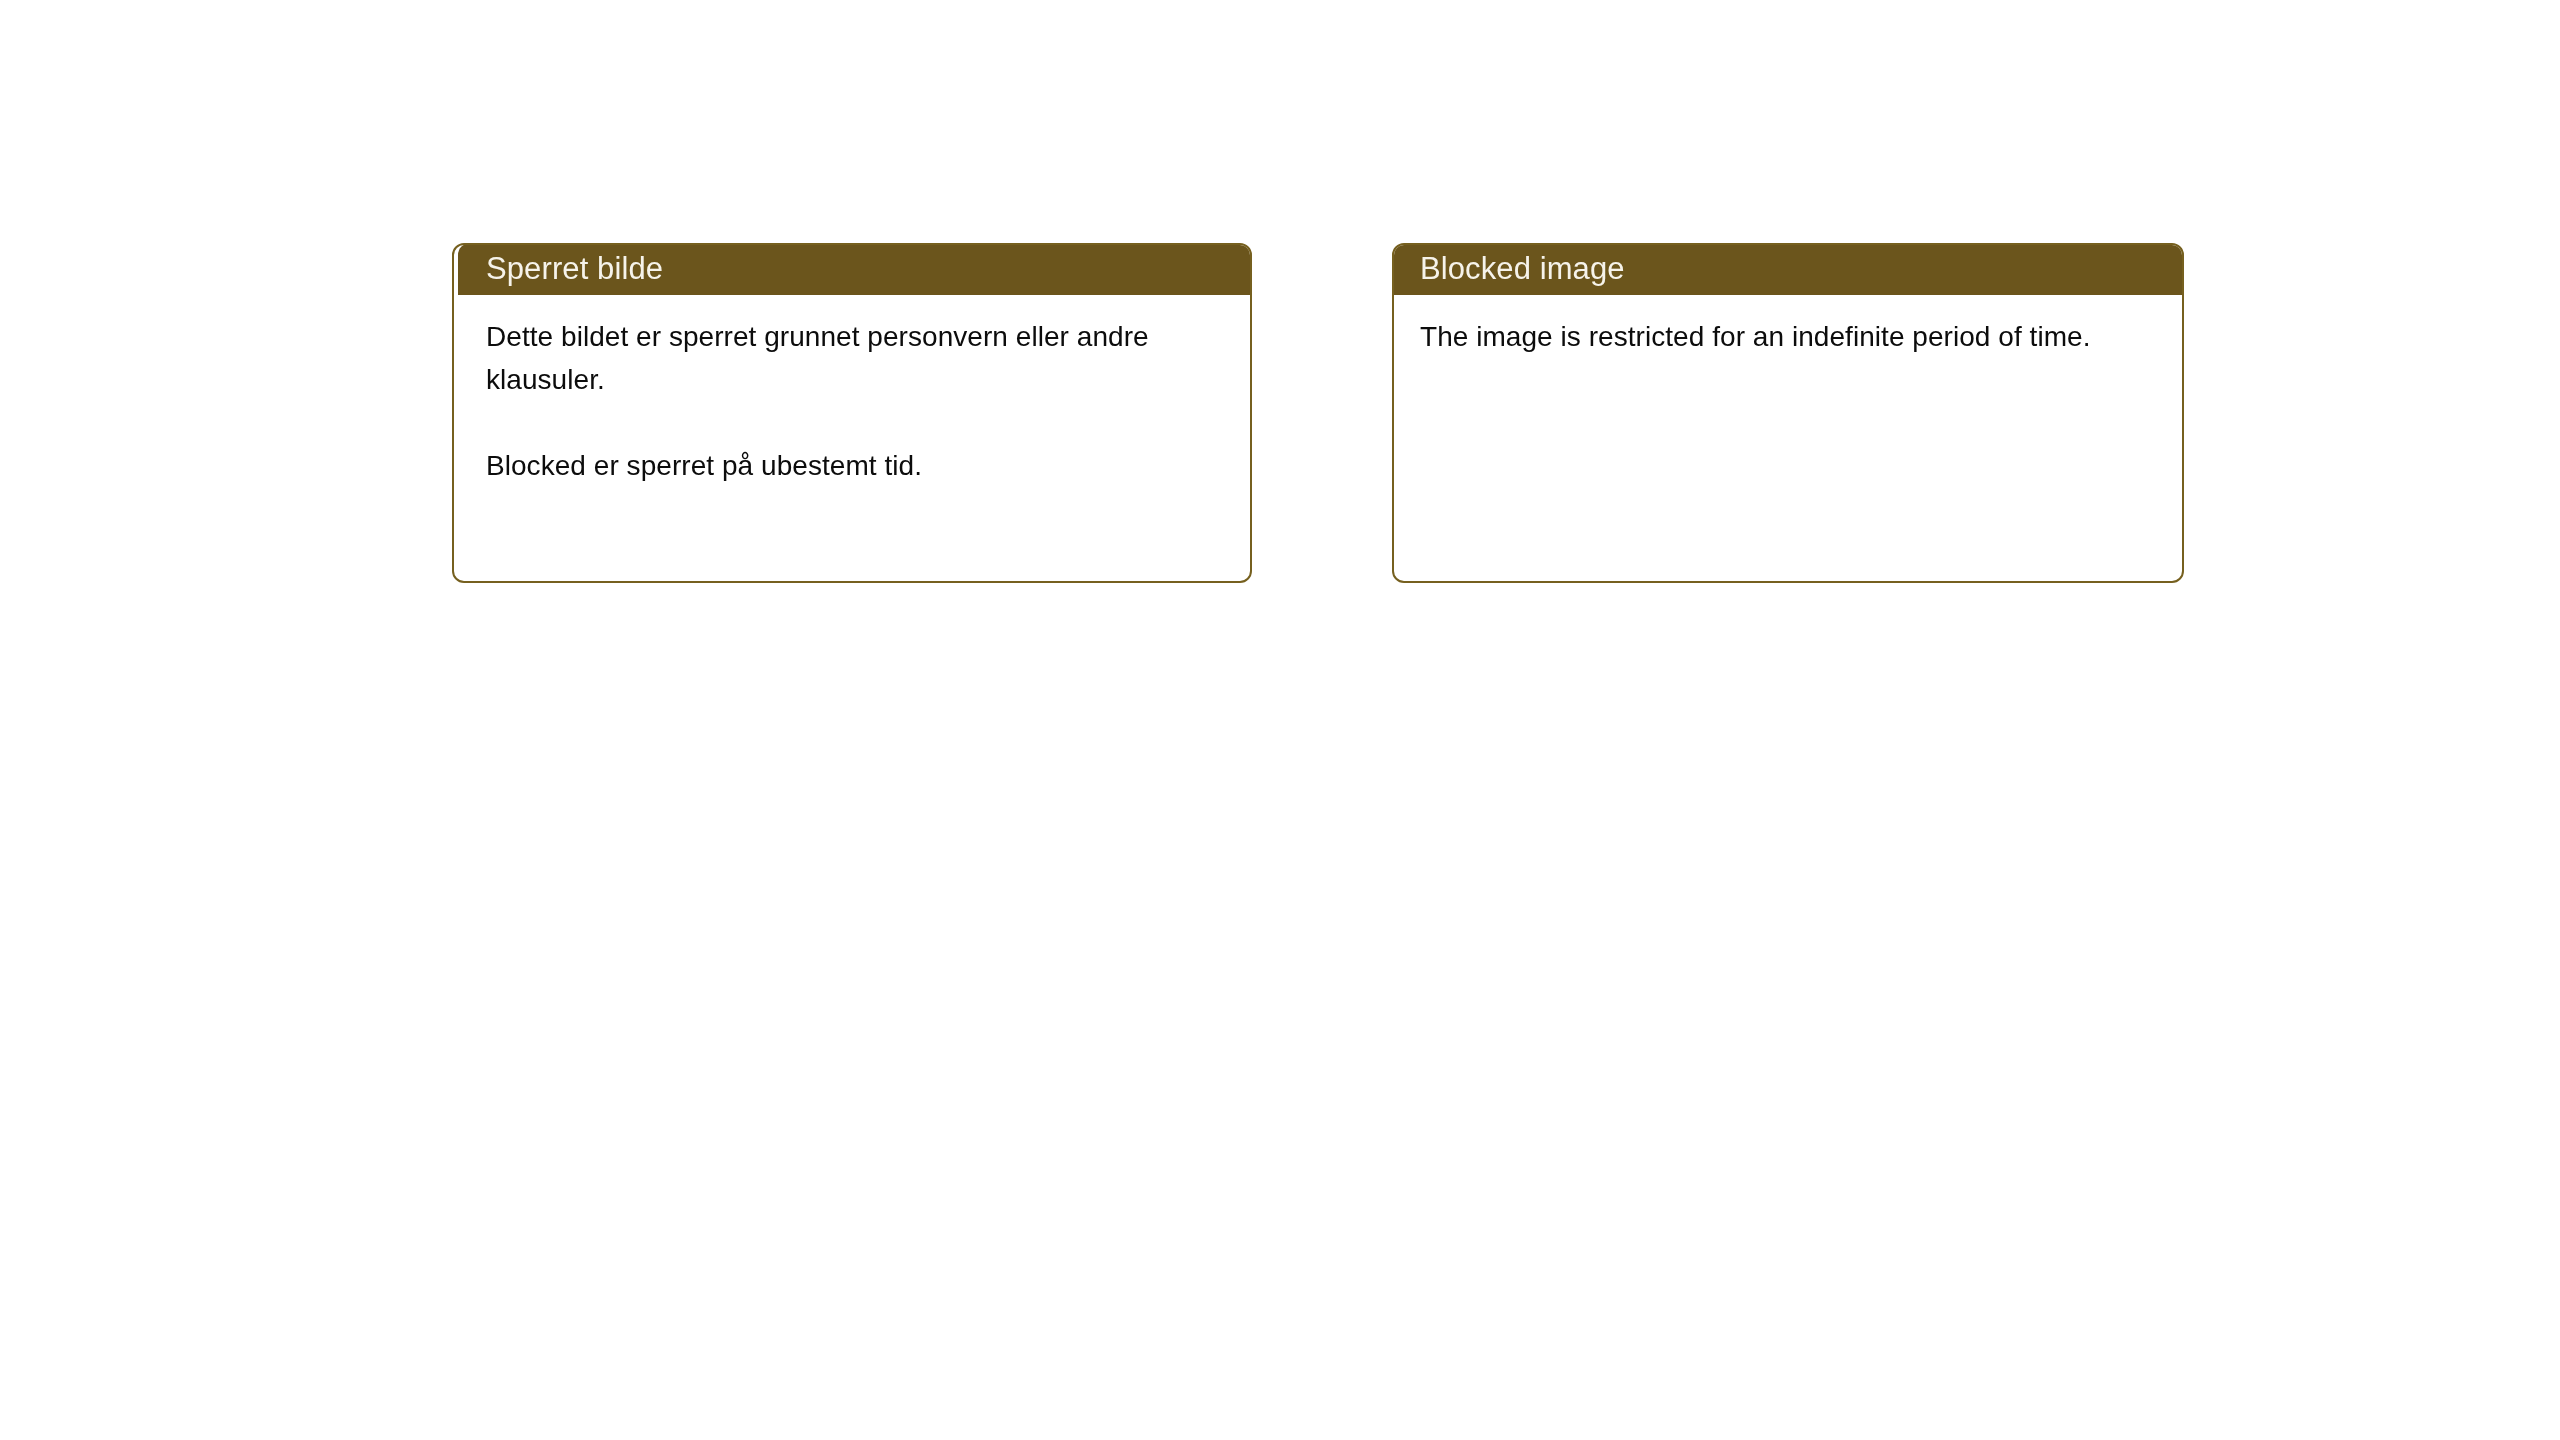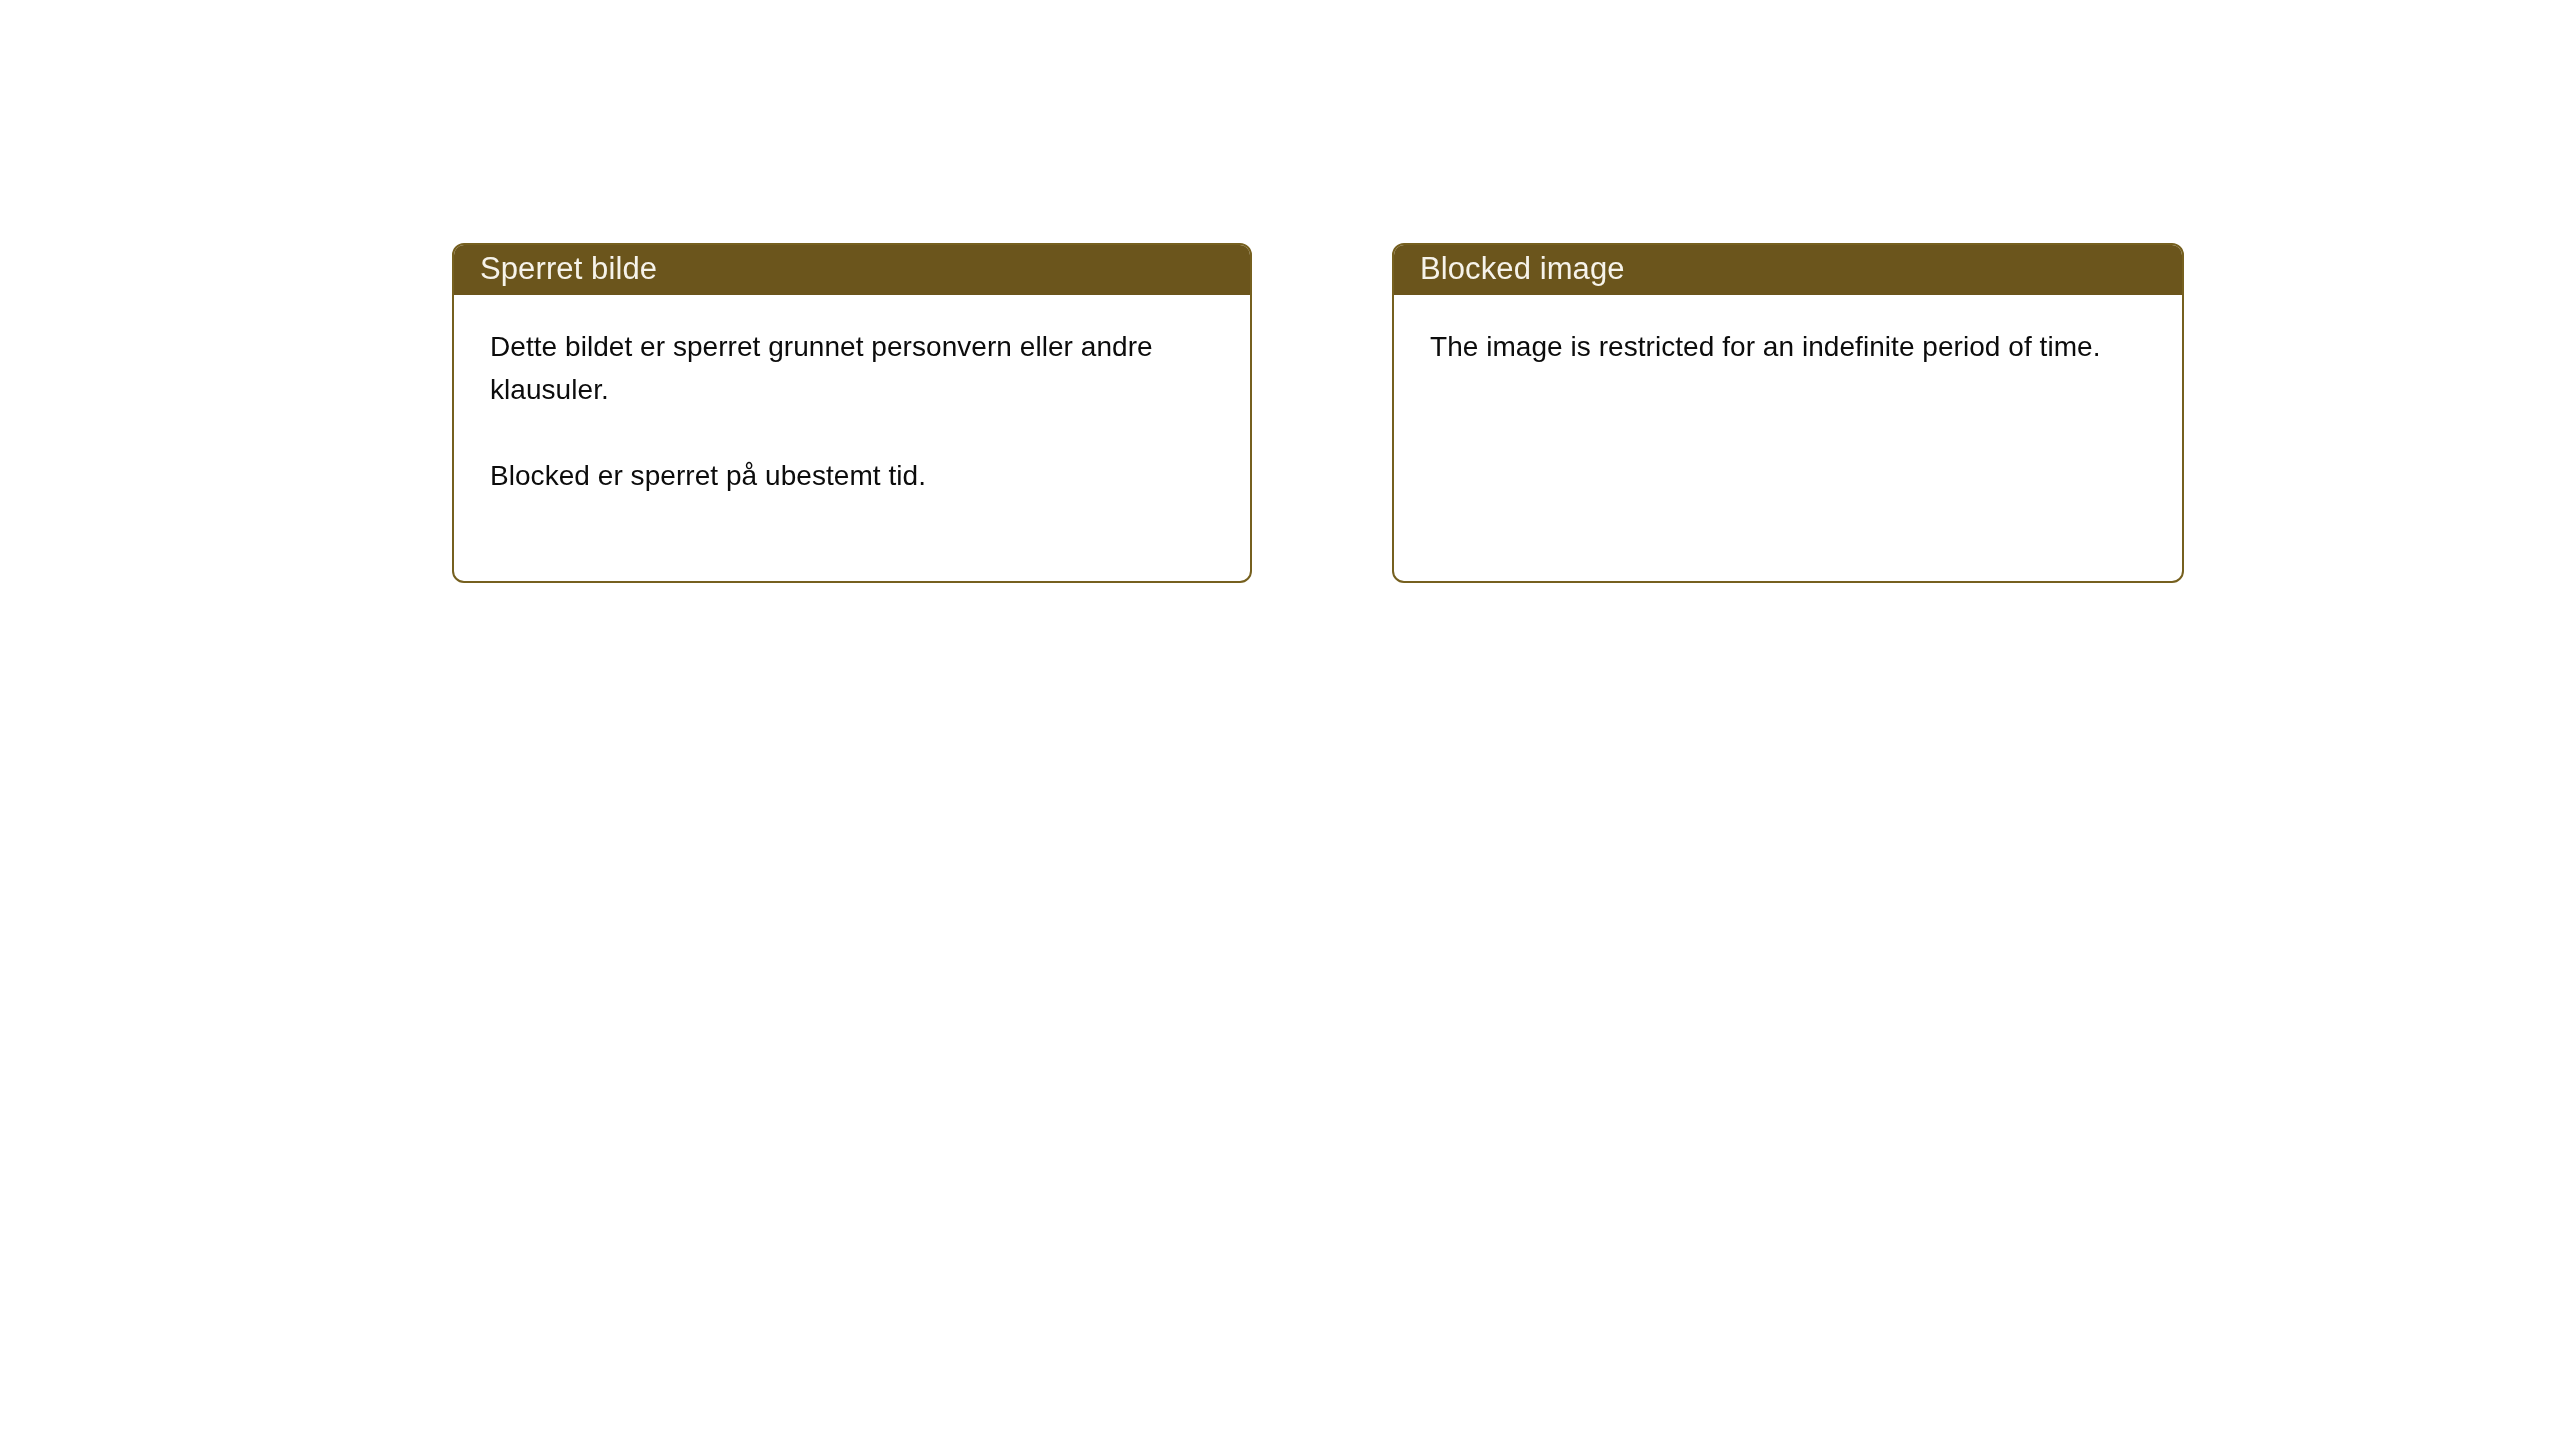--- a/index.html
+++ b/index.html
@@ -27,20 +27,21 @@
     border: 2px solid #76601f;
     border-radius: 12px;
     overflow: hidden;
   }
 
   .notice-card.left {
     left: 452px;
     top: 243px;
     width: 800px;
     height: 340px;
+    padding-left: 6px;
   }
 
   .notice-card.right {
     left: 1392px;
     top: 243px;
     width: 792px;
     height: 340px;
   }
 
   .card-header {
@@ -67,21 +68,21 @@
   .card-body {
     box-sizing: border-box;
     padding: 20px 26px 0 26px;
   }
 
   .body-paragraph {
     color: #0c0c0c;
     font-size: 28px;
     line-height: 43px;
     font-weight: 400;
-    margin: 10px;
+    margin: 0;
     letter-spacing: 0.05px;
   }
 
   .body-paragraph + .body-paragraph {
     margin-top: 43px;
   }
 </style>
 </head>
 <body>
 

